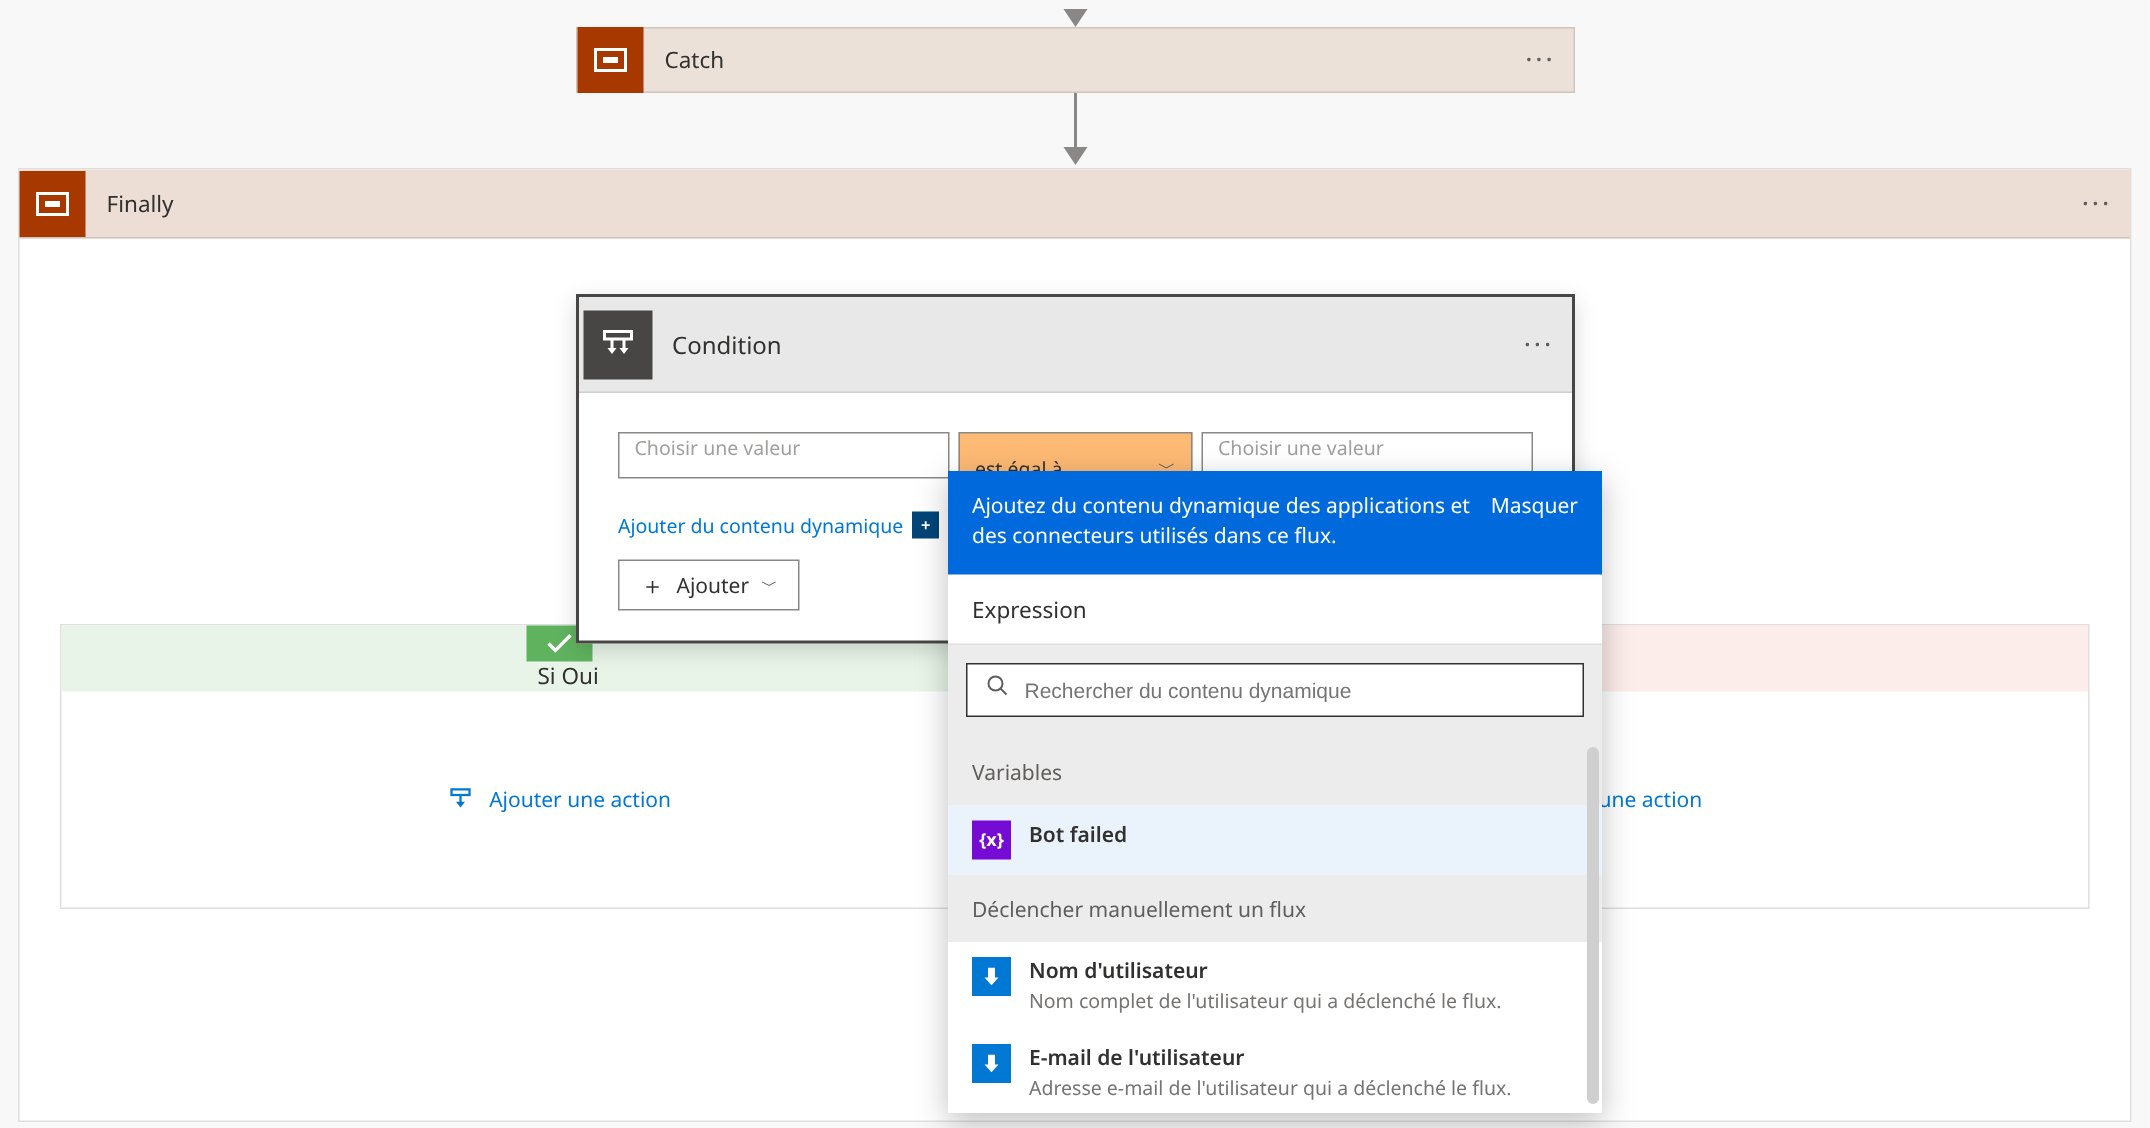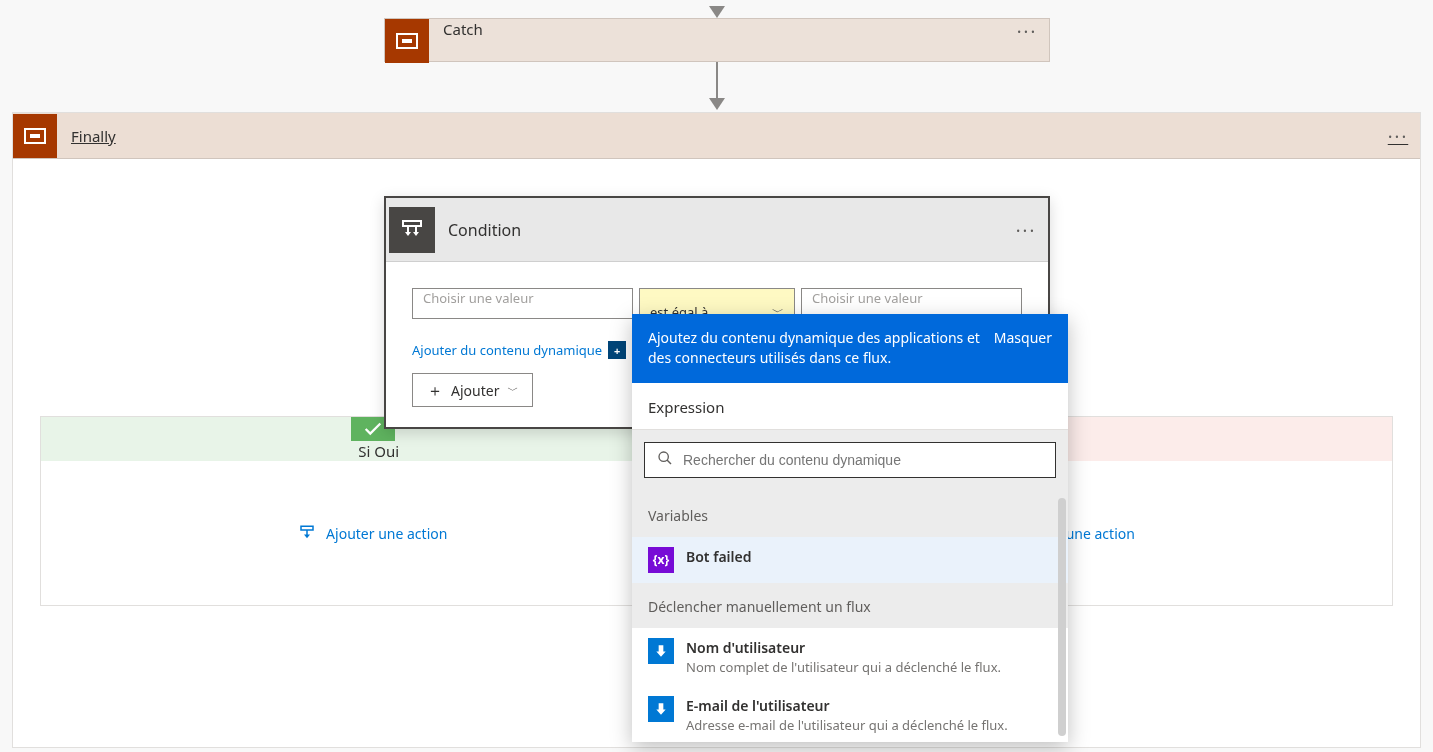--- a/index.html
+++ b/index.html
@@ -30,20 +30,21 @@
       width: 0; height: 0;
       border-left: 8px solid transparent;
       border-right: 8px solid transparent;
       border-top: 12px solid #8a8886;
     }
 
     
     .card {
       position: absolute;
       display: flex;
+      align-items: center;
       height: 44px;
     }
     .catch-card {
       top: 18px; left: 384px; width: 666px;
       background: #ece1d9;
       border: 1px solid #d0c5bd;
     }
     .scope-icon-wrap {
       width: 44px; height: 44px;
       background: #a63800;
@@ -71,21 +72,20 @@
     .finally-container {
       position: absolute;
       top: 112px; left: 12px; right: 12px; bottom: 4px;
       background: #fff;
       border: 1px solid #e1dfdd;
     }
     .finally-header {
       display: flex; align-items: center; height: 46px;
       background: #ecded4;
       border-bottom: 1px solid #d0c5bd;
-      text-decoration: underline;
     }
 
     
     .condition-card {
       position: absolute;
       top: 196px; left: 384px; width: 666px;
       border: 2px solid #484644;
       background: #fff;
       z-index: 5;
       box-shadow: 0 4px 14px rgba(0,0,0,0.15);
@@ -111,21 +111,21 @@
       border: 1px solid #8a8886;
       padding: 0 10px;
       font-size: 13px; color: #a19f9d;
       background: #fff;
     }
     .op-select {
       width: 156px; height: 47px;
       border: 1px solid #8a8886;
       display: flex; align-items: center; justify-content: space-between;
       padding: 0 10px; font-size: 13px; color: #323130;
-      background: #fef9c3;
+      background: #fdba74;
     }
     .chev { font-size: 12px; color: #605e5c; }
 
     .add-dyn-row {
       display: flex; align-items: center; gap: 6px;
       margin-top: 6px; font-size: 13px;
     }
     .add-dyn-link { color: #0078d4; }
     .fx-badge {
       width: 18px; height: 18px;

